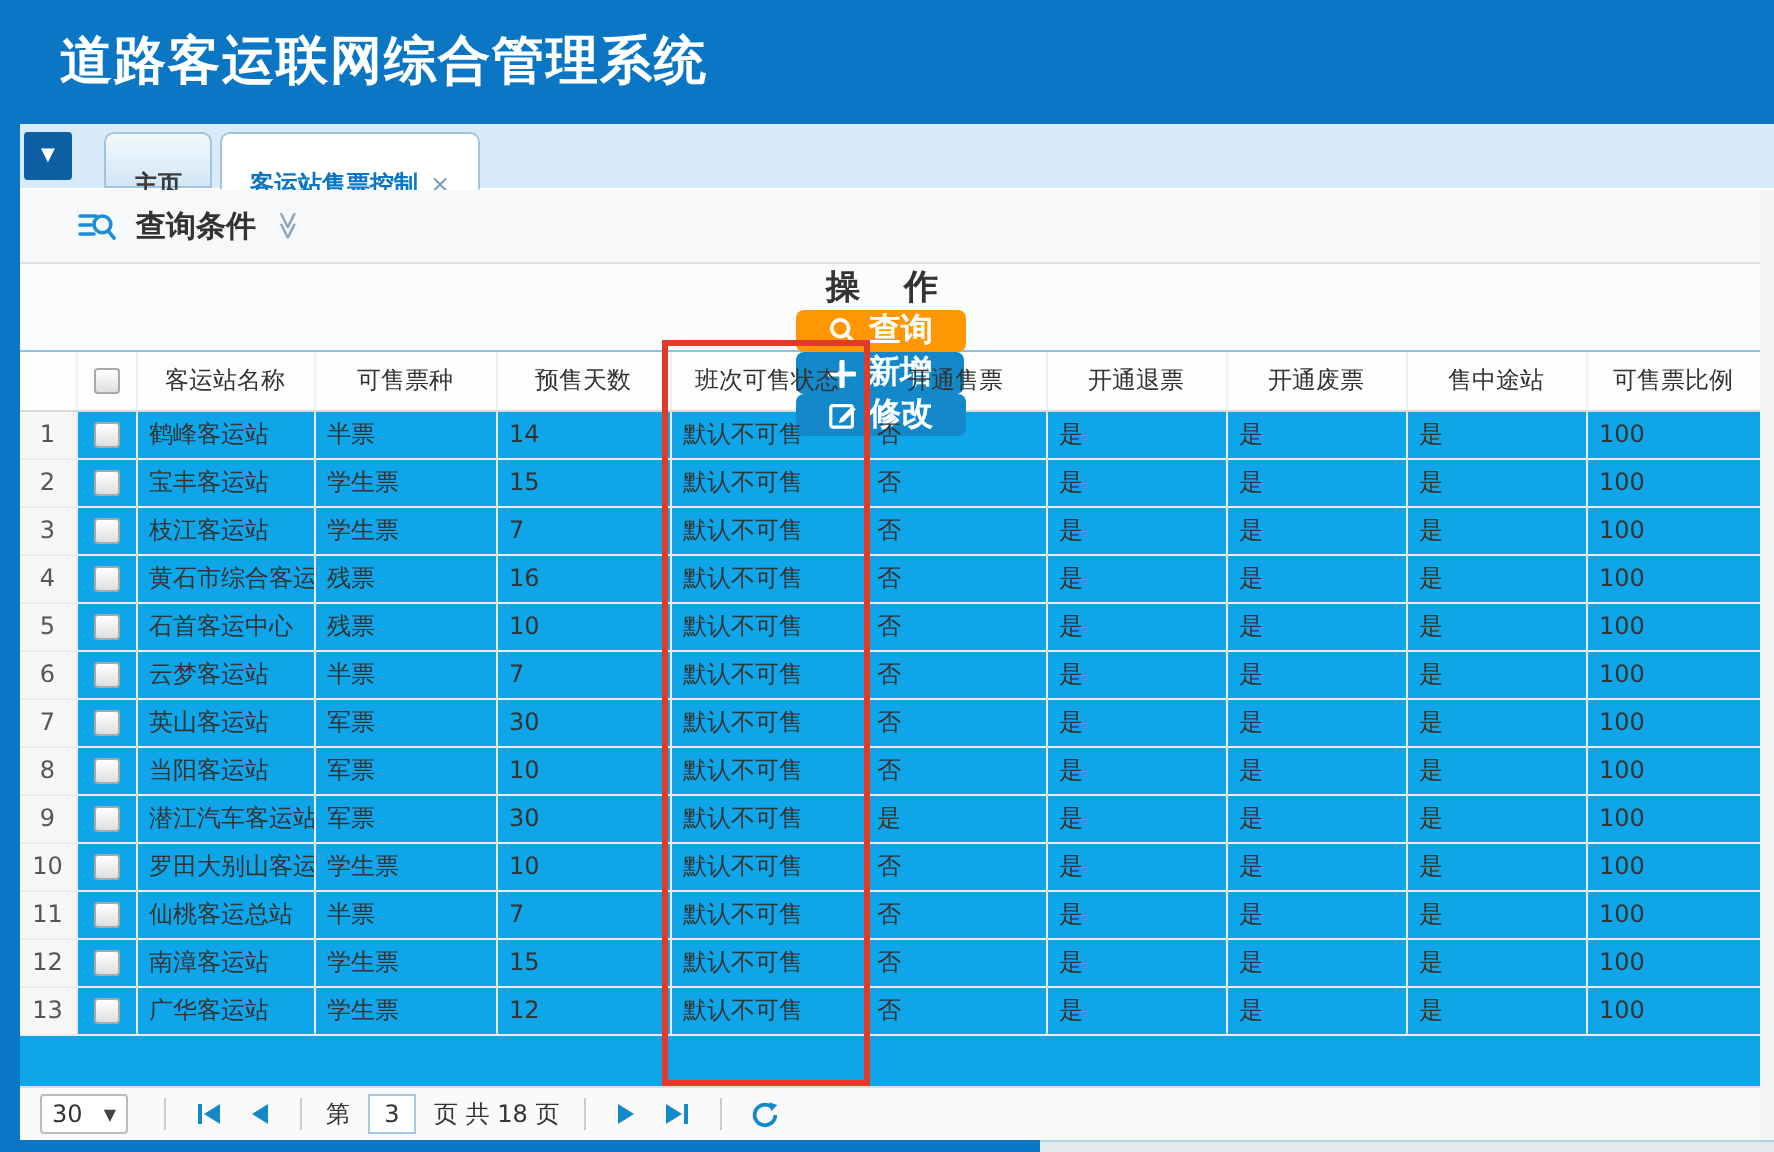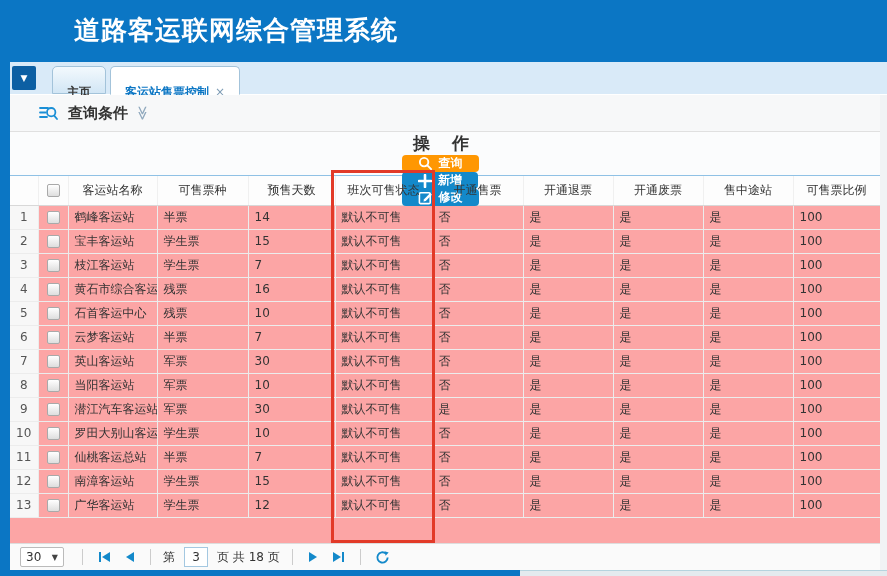--- a/index.html
+++ b/index.html
@@ -1,21 +1,21 @@
 <!DOCTYPE html>
 <html><head>
 <meta charset="utf-8">
 <style>
   * { margin:0; padding:0; box-sizing:border-box; }
   html,body { background:#e9ecef; }
   body { font-family:"DejaVu Sans","Liberation Sans",sans-serif; }
   .page { position:relative; width:887px; height:576px; background:#f1f3f5; overflow:hidden; }
 
   
-  .hdr { position:absolute; left:0; top:0; width:887px; height:62px; background:#0b76c4;padding-left:44px; }
+  .hdr { position:absolute; left:0; top:0; width:887px; height:62px; background:#0b76c4; }
   .hdr .title { padding:13px 0 0 30px; color:#fff; font-size:26px; font-weight:bold; letter-spacing:1px; }
 
   
   .tabbar { position:absolute; left:0; top:62px; width:887px; height:33px; background:#d9eaf8;
             border-bottom:1px solid #ffffff; display:flex; align-items:flex-end; }
   .tab-dd { width:24px; height:24px; background:#0c5fa3; border-radius:2px; color:#fff; font-size:9px;
             display:flex; align-items:center; justify-content:center; margin:0 16px 4px 12px; cursor:pointer; }
   .tab { height:28px; line-height:26px; padding:12px 14px; margin-right:4px; font-size:12px;
          border:1px solid #a3c3da; border-radius:5px 5px 0 0; cursor:pointer; white-space:nowrap; }
   .tab.inactive { background:linear-gradient(#f3f9fd,#d2e6f5); color:#3a3a3a; font-weight:600; }
@@ -29,28 +29,28 @@
 
   
   .content { position:absolute; left:10px; top:95px; width:870px; }
   .query-row { height:37px; background:#f7f8f9; border-bottom:1px solid #e0e0e0;
                display:flex; align-items:center; padding-left:28px; }
   .query-row .q-title { font-size:15px; font-weight:bold; color:#333; margin:0 8px 0 10px; }
   .q-chevrons { color:#8fa8bd; font-size:14px; display:inline-block; transform:rotate(90deg); cursor:pointer; }
 
   .toolbar-row { height:43px; background:#fbfcfd; display:flex; align-items:center; padding-left:12px;flex-direction:column; }
   .op-label { font-size:17px; font-weight:bold; color:#333; letter-spacing:8px; margin:0 24px 0 12px; white-space:nowrap; }
-  .btn { height:35px; border:none; border-radius:4px; color:#fff; font-size:12px; font-weight:bold;
+  .btn { height:35px; border:none; border-radius:4px; color:#fff; font-size:16px; font-weight:bold;
          display:flex; align-items:center; gap:6px; padding:0 16px; cursor:pointer; margin-right:22px;
          font-family:inherit; }
   .btn.orange { background:#ff9702; }
   .btn.blue { background:#1389ca; }
 
   
-  .grid { background:#fca5a5; border-top:1px solid #8fc1e5; height:368px; overflow:hidden; }
+  .grid { background:#0ea5e9; border-top:1px solid #8fc1e5; height:368px; overflow:hidden; }
   table { border-collapse:collapse; table-layout:fixed; width:870px; font-size:12px; color:#333; }
   th { height:29px; font-weight:normal; text-align:center; background:#fdfdfd;
        border-bottom:1px solid #d8d8d8; border-right:1px solid #f0f0f0; white-space:nowrap; overflow:hidden; }
   td { height:24px; padding:0 6px; border-bottom:1px solid #ececec; border-right:1px solid #ececec;
        white-space:nowrap; overflow:hidden; }
   td.num { text-align:center; background:#f7f7f7; color:#555; padding:0; }
   td.cb, th.cb { text-align:center; padding:0; }
   .cbx { display:inline-block; width:13px; height:13px; border:1px solid #a9a9a9; border-radius:2px;
          background:linear-gradient(#ffffff,#dedede); vertical-align:middle; cursor:pointer; }
 

